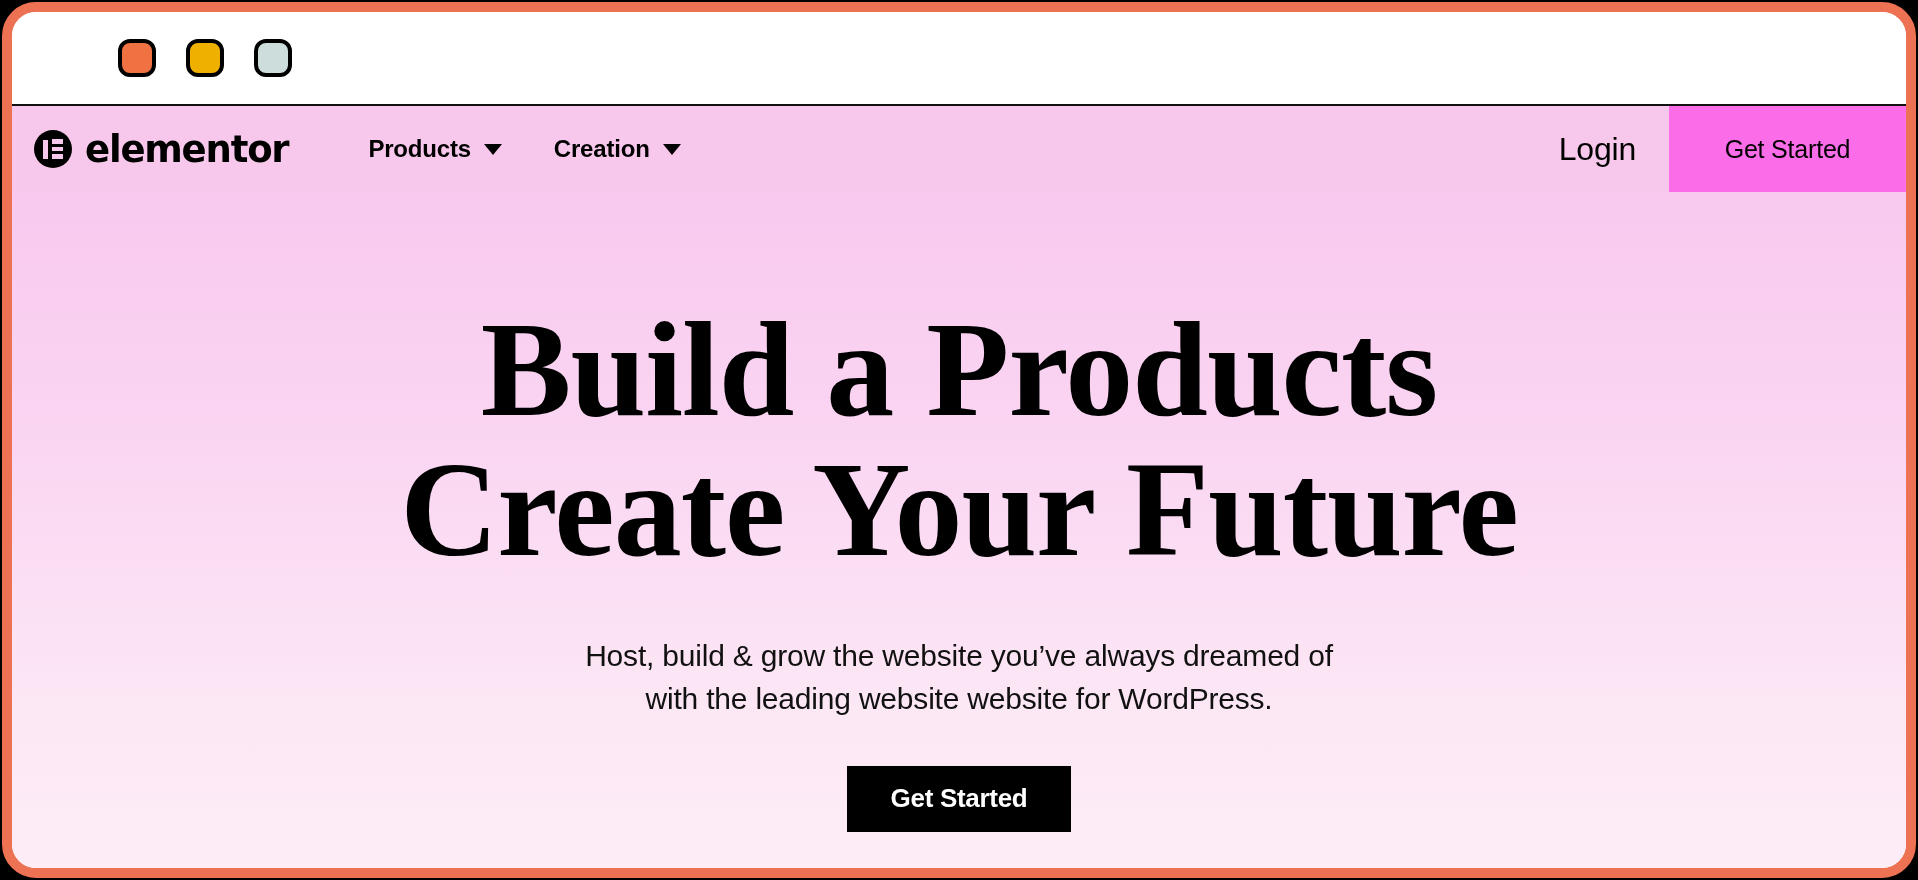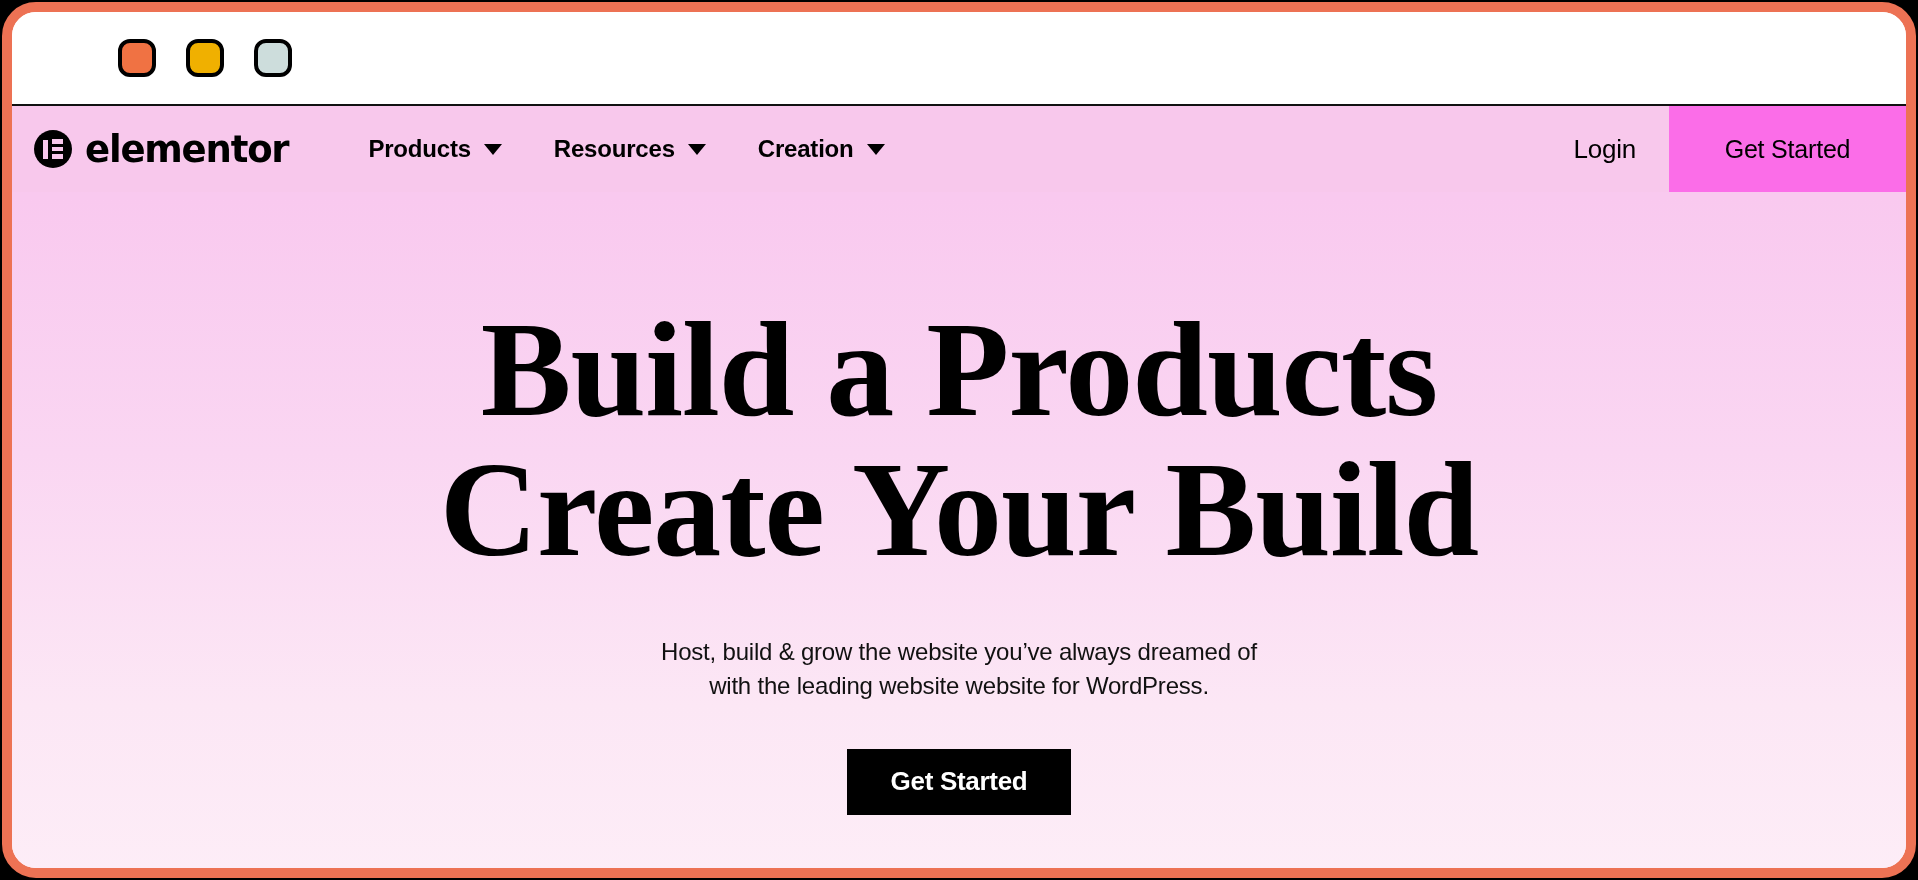--- a/index.html
+++ b/index.html
@@ -141,21 +141,21 @@
 
   .header-right {
     display: flex;
     align-items: stretch;
     flex: 0 0 auto;
   }
   .login-link {
     display: flex;
     align-items: center;
     padding: 0 33px;
-    font-size: 26px;
+    font-size: 32px;
     font-weight: 400;
     color: #000000;
     cursor: pointer;
     letter-spacing: -0.2px;
   }
   .header-cta {
     display: flex;
     align-items: center;
     justify-content: center;
     width: 237px;
@@ -178,21 +178,21 @@
     font-family: "Liberation Serif", "DejaVu Serif", serif;
     font-weight: 700;
     font-size: 136px;
     line-height: 1.03;
     color: #000000;
     letter-spacing: -1px;
   }
   .hero-title .line { display: block; }
   .hero-sub {
     margin-top: 56px;
-    font-size: 24px;
+    font-size: 30px;
     line-height: 1.43;
     color: #111111;
     font-weight: 400;
     letter-spacing: -0.2px;
   }
   .hero-sub .line { display: block; }
   .hero-cta {
     margin-top: 45px;
     display: inline-flex;
     align-items: center;
@@ -237,40 +237,36 @@
         </span>
         <span class="brand-name">elementor</span>
       </div>
 
       <nav class="main-nav">
         <div class="nav-item">
           <span class="nav-label">Products</span>
           <span class="caret"></span>
         </div>
         <div class="nav-item">
-          <span class="nav-label">Resources</span>
-          <span class="caret"></span>
-        </div>
-        <div class="nav-item">
           <span class="nav-label">Creation</span>
           <span class="caret"></span>
         </div>
       </nav>
 
       <div class="header-right">
         <a class="login-link">Login</a>
         <button class="header-cta">Get Started</button>
       </div>
 
     </header>
 
     <section class="hero">
       <h1 class="hero-title">
         <span class="line">Build a Products</span>
-        <span class="line">Create Your Build</span>
+        <span class="line">Create Your Future</span>
       </h1>
       <p class="hero-sub">
         <span class="line">Host, build &amp; grow the website you’ve always dreamed of</span>
         <span class="line">with the leading website website for WordPress.</span>
       </p>
       <button class="hero-cta">Get Started</button>
     </section>
 
   </div>
 </div>

